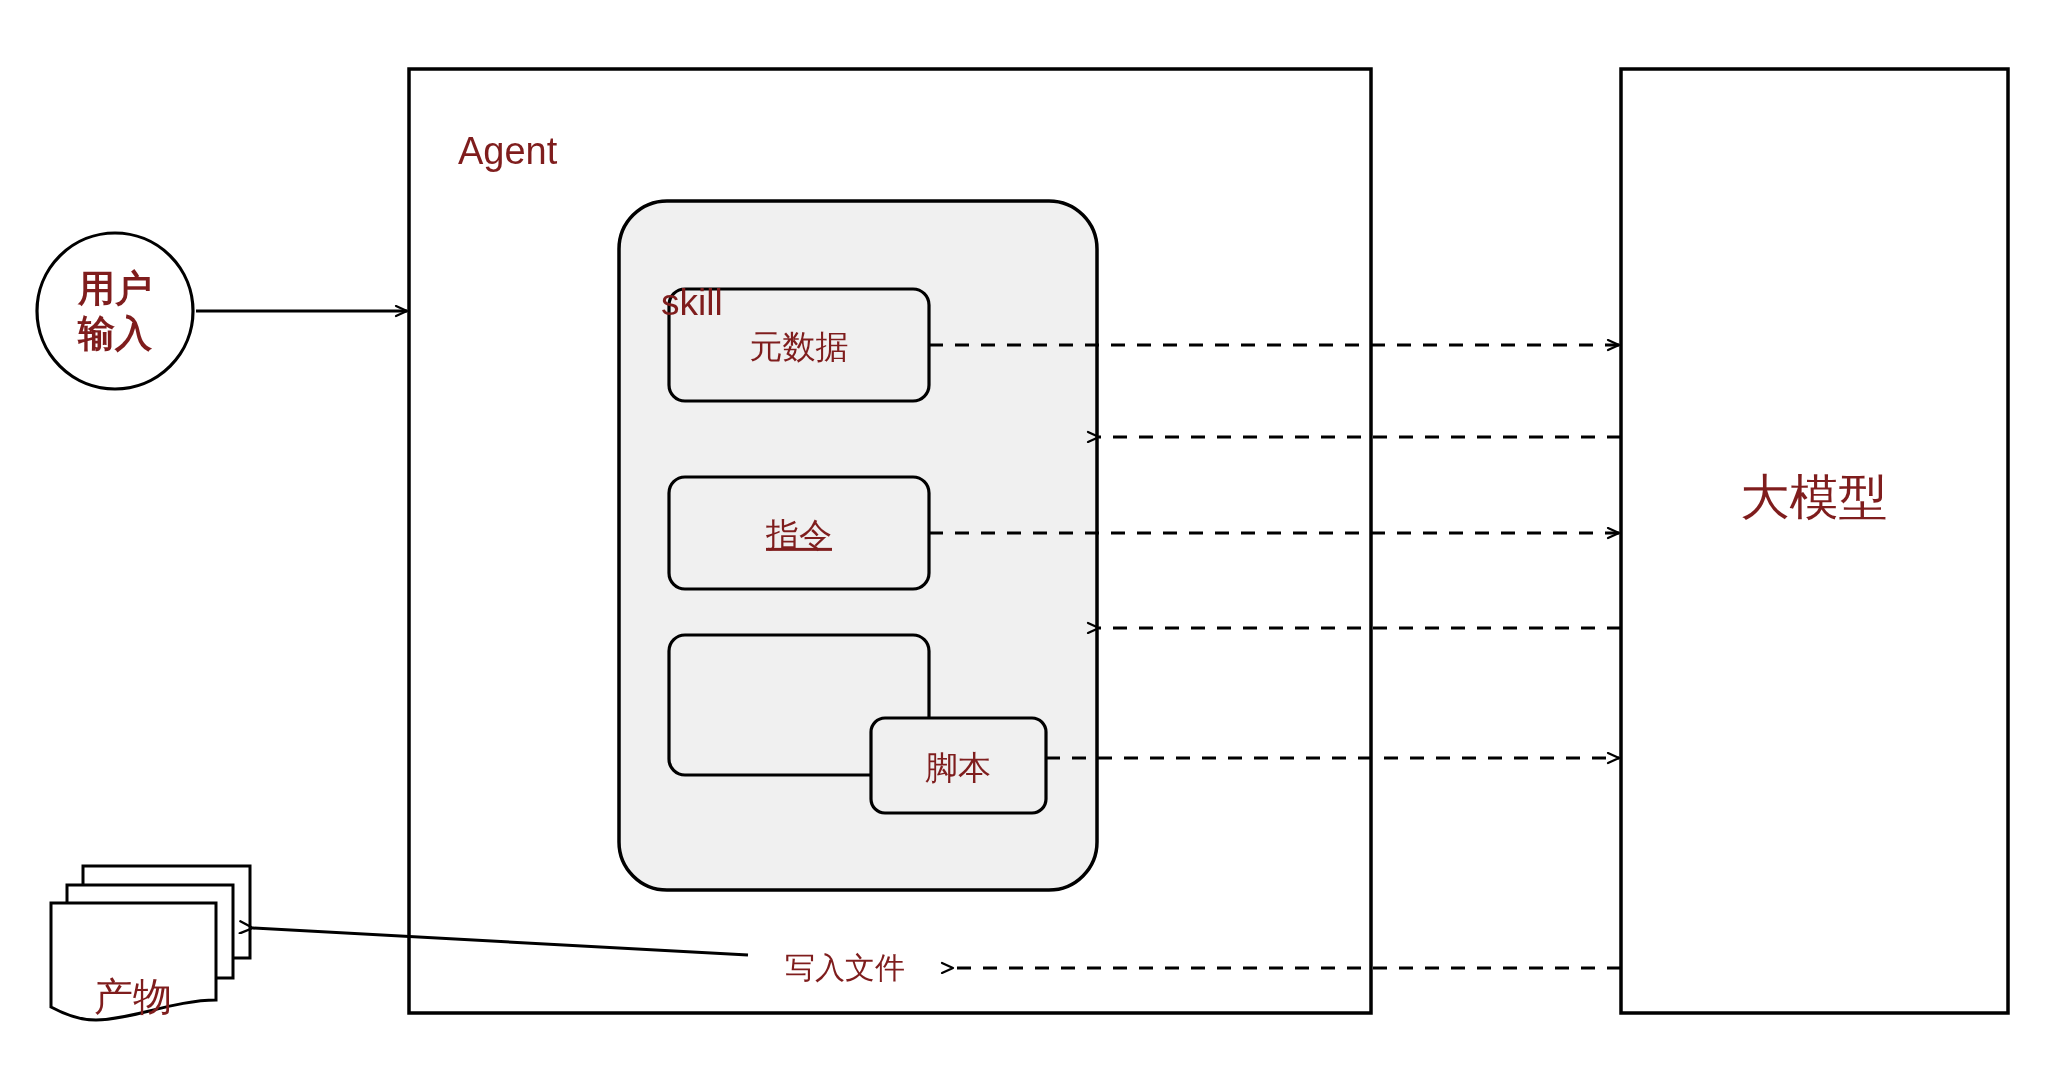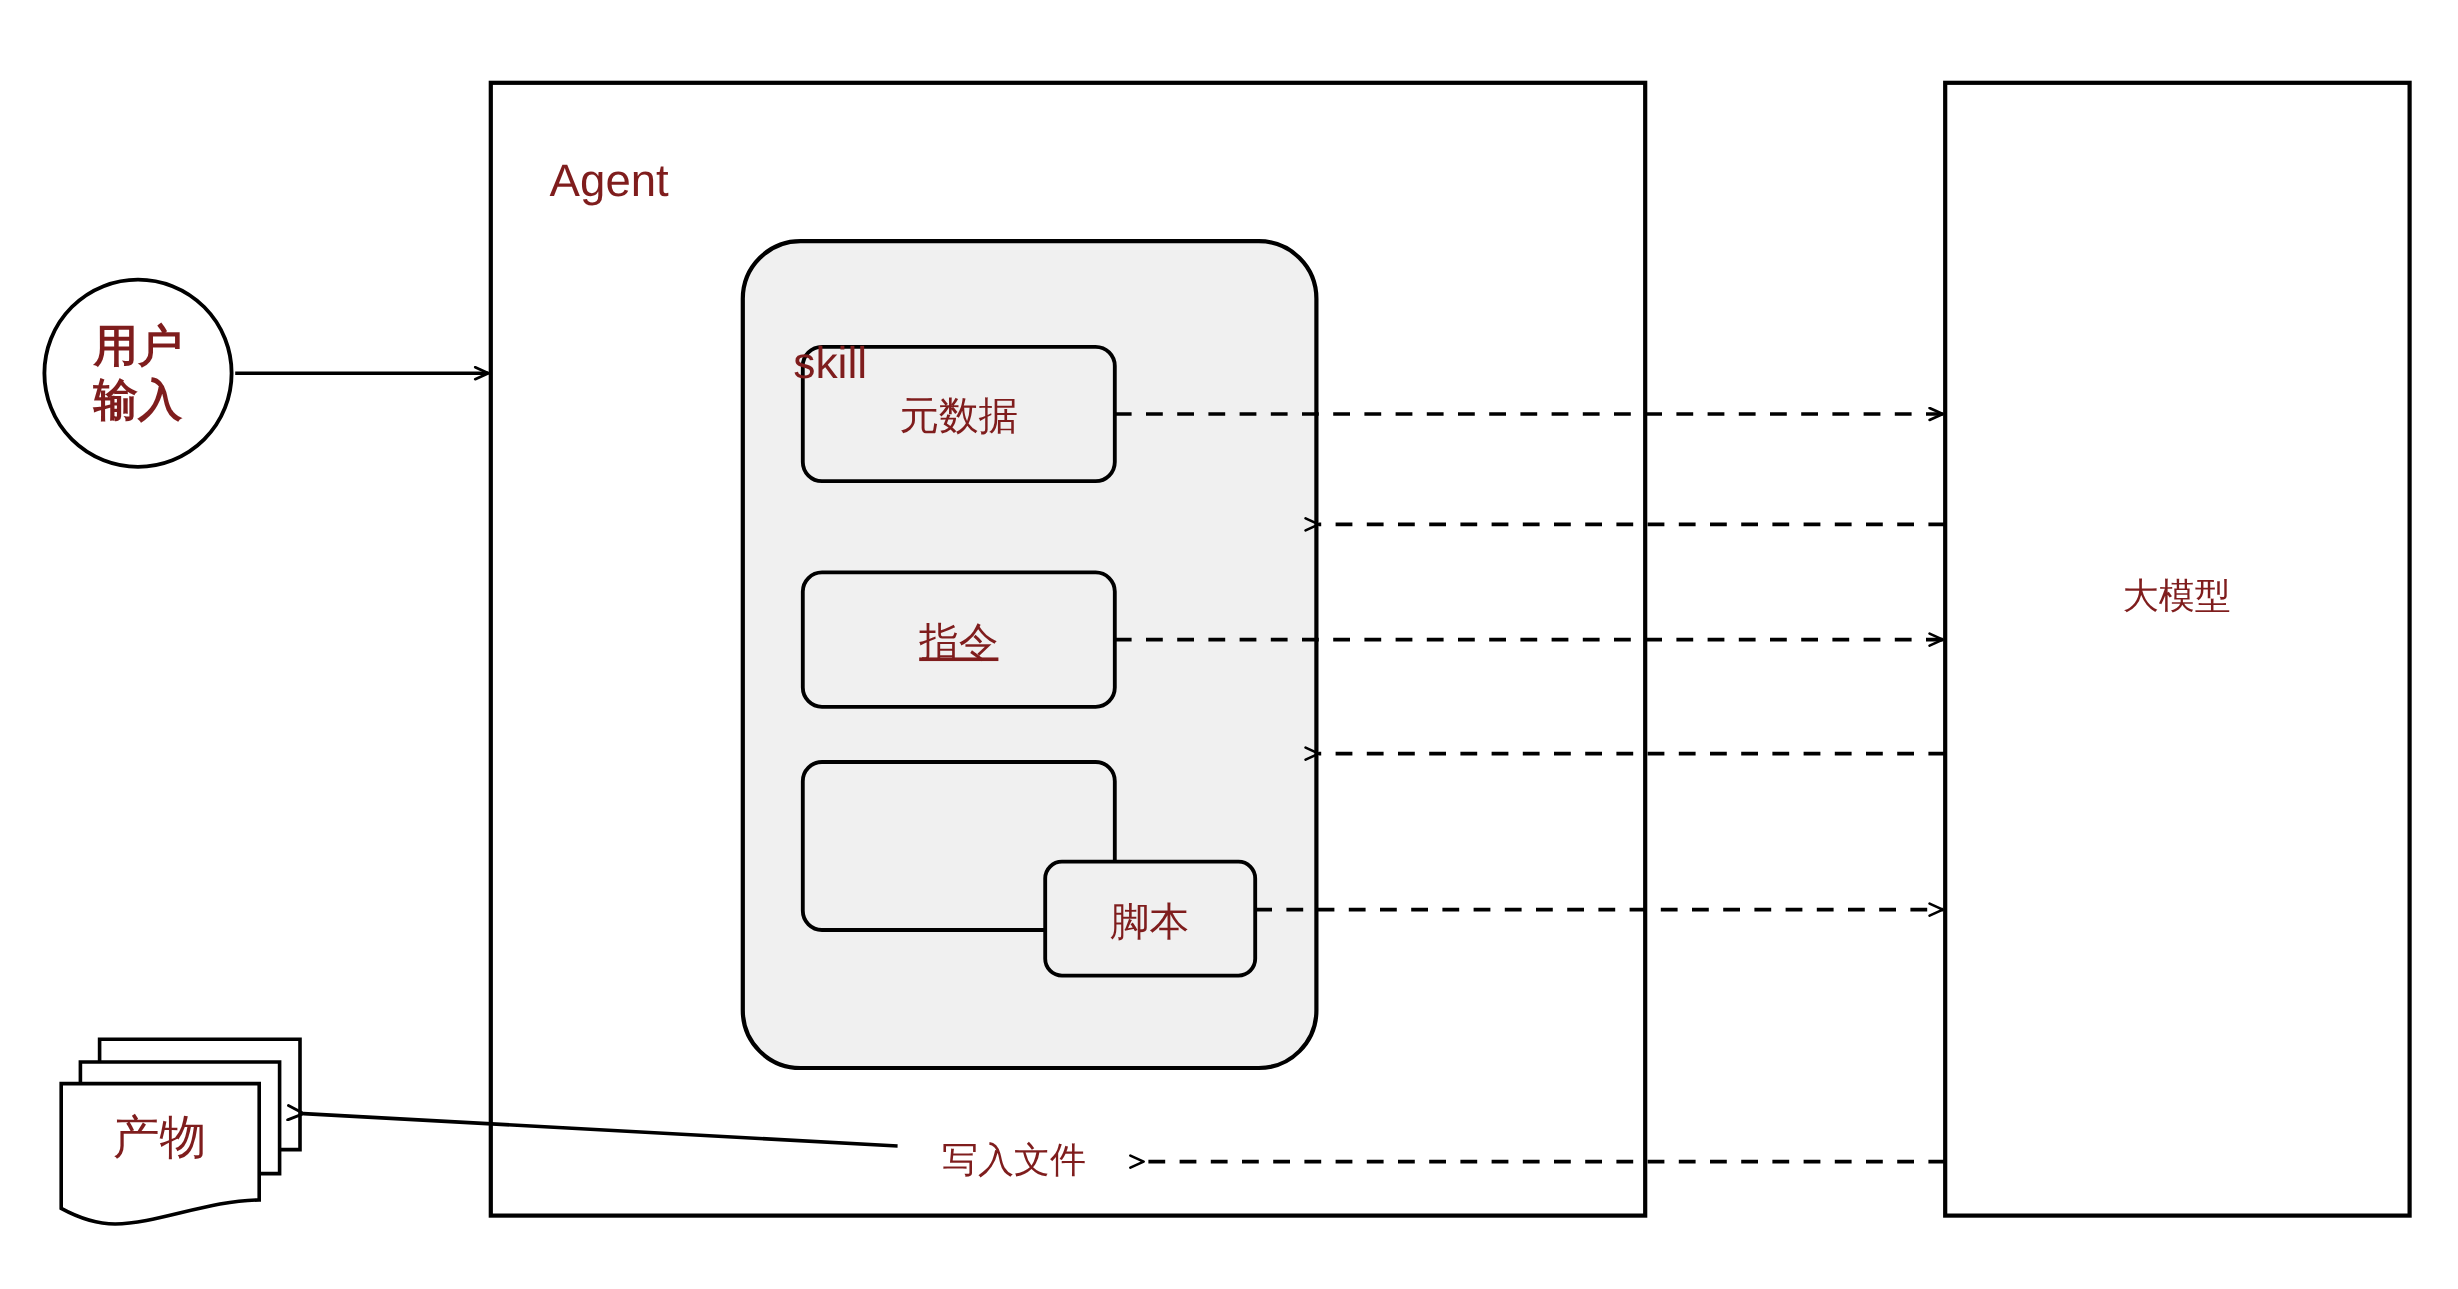--- a/index.html
+++ b/index.html
@@ -45,23 +45,23 @@
   }
   .lbl-left {
     text-align: left;
   }
   .cjk {
     font-family: "DejaVu Sans", "Liberation Sans", sans-serif;
   }
   .t-agent   { font-size: 38px; }
   .t-skill   { font-size: 37px; }
   .t-node    { font-size: 33px; }
-  .t-model   { font-size: 30px; }
+  .t-model   { font-size: 49px; }
   .t-circle  { font-size: 37px; font-weight: bold; }
-  .t-artifact{ font-size: 39px; }
+  .t-artifact{ font-size: 39px; margin-top: 48px; }
   .t-write   { font-size: 30px; }
 </style>
 </head>
 <body>
 
 <div id="canvas">
 
   <svg id="diagram-svg" viewBox="0 0 2048 1074" xmlns="http://www.w3.org/2000/svg">
     <defs>
       <marker id="arrow-open-right" markerWidth="16" markerHeight="16" refX="13" refY="6" orient="auto" markerUnits="userSpaceOnUse">

